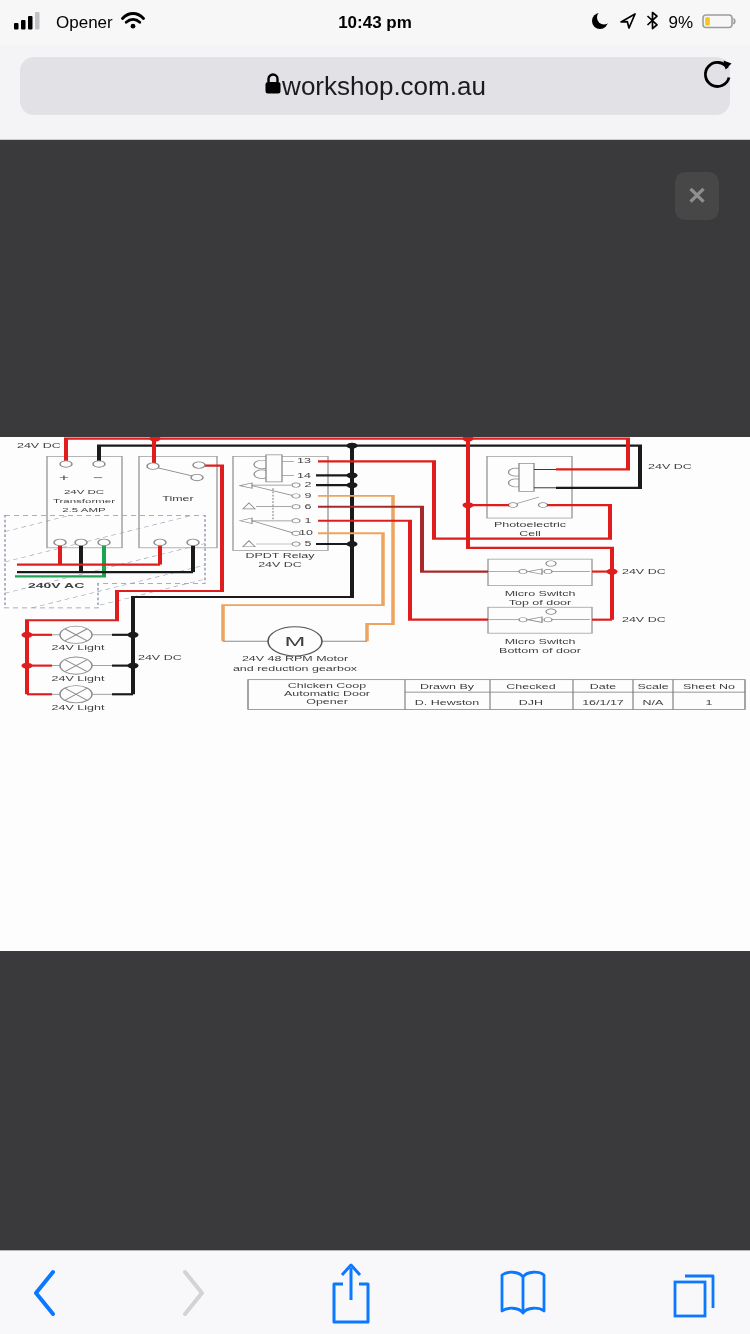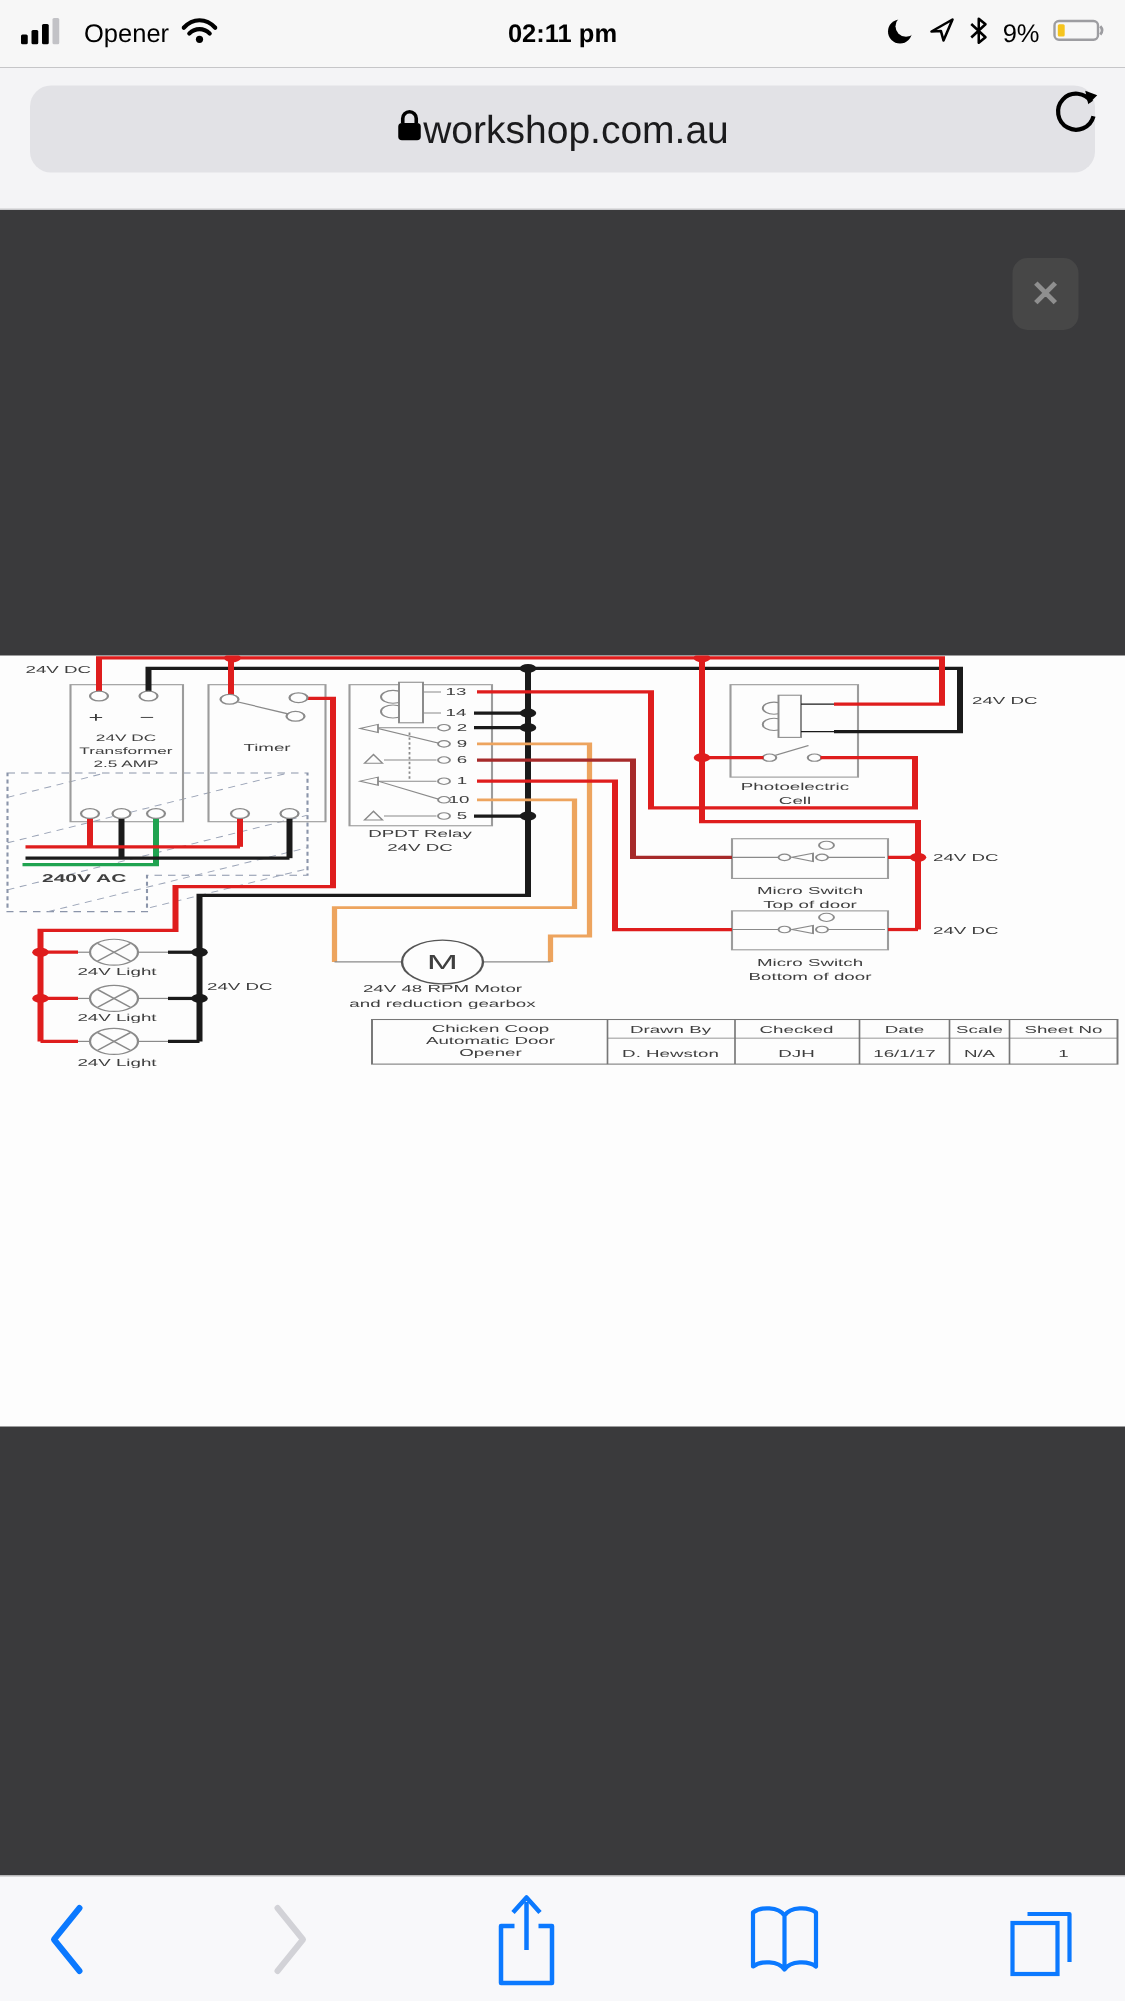--- a/index.html
+++ b/index.html
@@ -57,21 +57,21 @@
       </span>
       <span class="sb-carrier">Opener</span>
       <span>
         <svg width="24" height="17" viewBox="0 0 24 17">
           <path d="M1.5,6.5 C4.5,3.2 8,1.5 12,1.5 C16,1.5 19.5,3.2 22.5,6.5" fill="none" stroke="#000" stroke-width="2.8" stroke-linecap="round"></path>
           <path d="M5.2,10.3 C7.2,8.4 9.5,7.4 12,7.4 C14.5,7.4 16.8,8.4 18.8,10.3" fill="none" stroke="#000" stroke-width="2.8" stroke-linecap="round"></path>
           <circle cx="12" cy="14.2" r="2.4" fill="#000"></circle>
         </svg>
       </span>
     </div>
-    <div class="sb-time">02:11 pm</div>
+    <div class="sb-time">10:43 pm</div>
     <div class="sb-right">
       <span>
         <svg width="19" height="19" viewBox="0 0 19 19">
           <circle cx="9" cy="10" r="8" fill="#000"></circle>
           <circle cx="13" cy="6.5" r="7" fill="#f7f7f7"></circle>
         </svg>
       </span>
       <span>
         <svg width="18" height="18" viewBox="0 0 18 18">
           <path d="M2,10 L16,2 L10,16 L8.3,9.7 Z" fill="none" stroke="#000" stroke-width="1.7" stroke-linejoin="round"></path>

